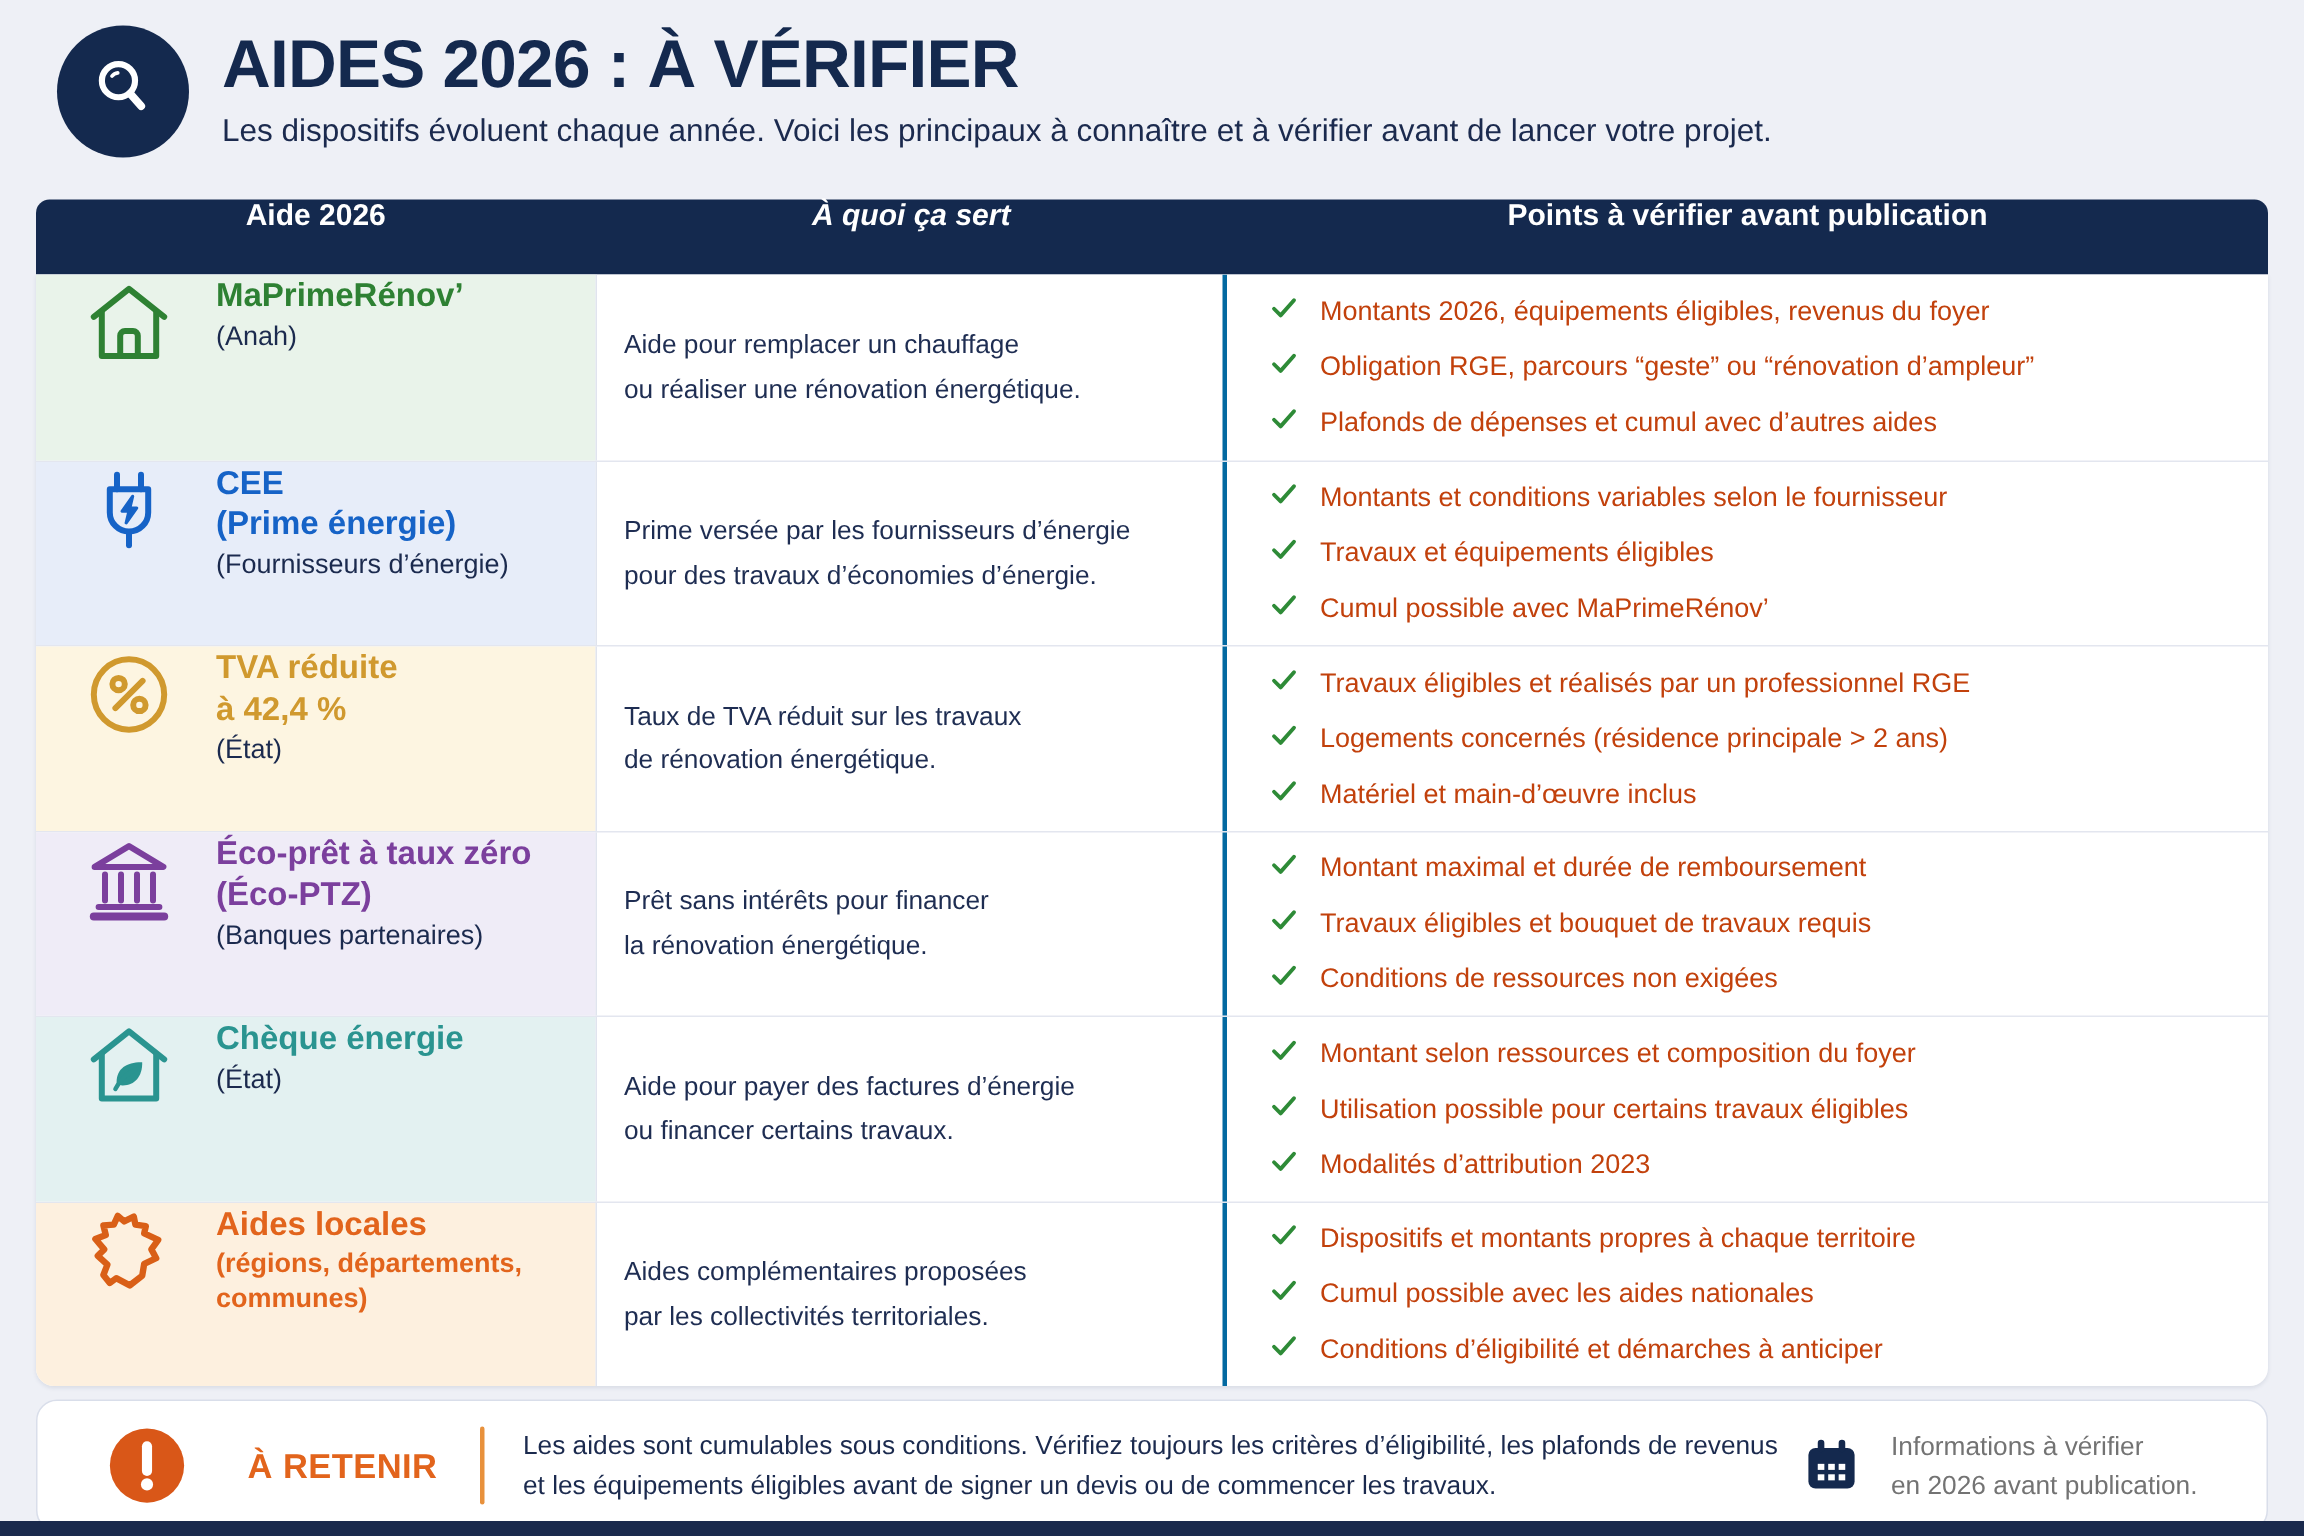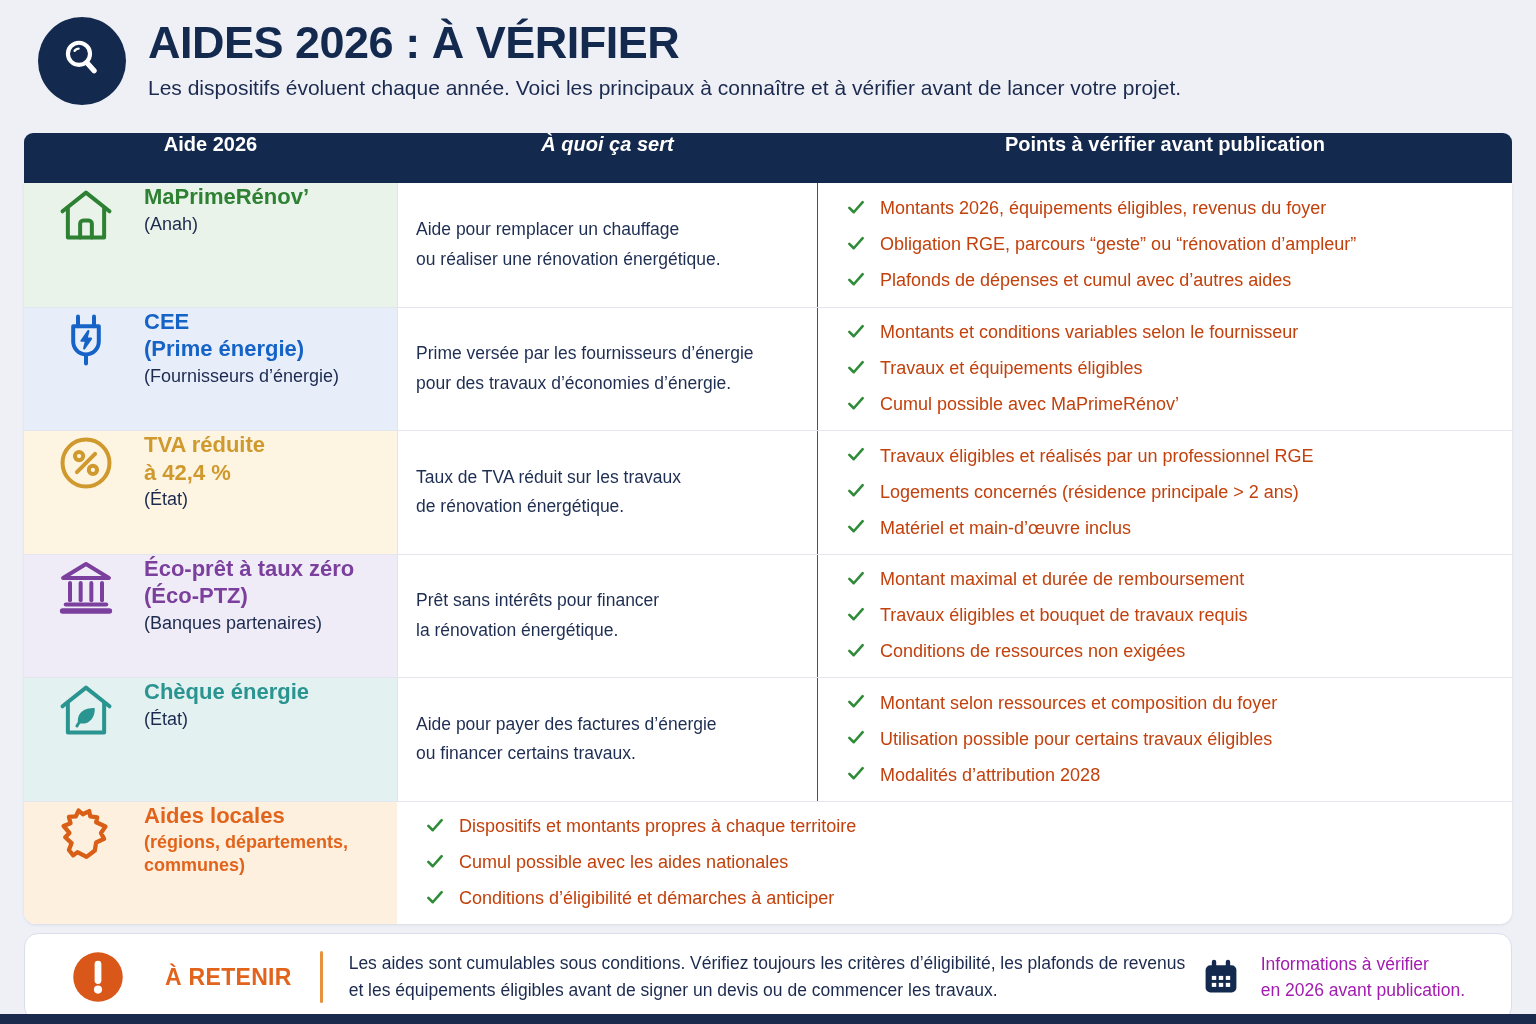--- a/index.html
+++ b/index.html
@@ -46,21 +46,21 @@
     padding-left:30px; gap:26px; flex-shrink:0;
     background:var(--bg);
   }
   .aid-icon { width:64px; height:64px; flex-shrink:0; }
   .aid-name { font-size:22px; font-weight:700; color:var(--accent); line-height:1.25; }
   .aid-sub  { font-size:18px; color:#1b2a4e; line-height:1.3; margin-top:2px; }
   .r-orange .aid-sub { color:var(--accent); font-weight:700; }
 
   .cell-purpose {
     width:421px; flex-shrink:0; display:flex; align-items:center;
-    border-left:1px solid #e0e4ee; border-right:1px solid #0369a1;
+    border-left:1px solid #e0e4ee; border-right:3px solid #0369a1;
     padding:0 8px 0 18px;
   }
   .purpose { font-size:17.5px; line-height:1.68; color:#1e2d52; }
 
   .cell-checks {
     flex:1; display:flex; flex-direction:column; justify-content:center;
     gap:12px; padding-left:28px; padding-right:10px;
   }
   .check-item { display:flex; align-items:center; gap:14px; }
   .check-item svg { flex-shrink:0; }
@@ -87,21 +87,21 @@
     font-size:23px; font-weight:800; color:#e2641c; margin-left:40px;
     letter-spacing:0.3px; white-space:nowrap;
   }
   .footer-divider {
     width:3px; height:52px; background:#e8913c; border-radius:2px;
     margin:0 26px 0 28px; flex-shrink:0;
   }
   .footer-text { font-size:17.5px; line-height:1.55; color:#1b2a4e; }
   .footer-right { display:flex; align-items:center; margin-left:auto; margin-right:46px; gap:18px; }
   .cal-icon { width:44px; height:44px; flex-shrink:0; }
-  .footer-note { font-size:17.5px; line-height:1.5; color:#a21caf; }
+  .footer-note { font-size:17.5px; line-height:1.5; color:#737373; }
 
   .bottom-bar {
     position:absolute; left:0; bottom:0; width:100%; height:10px; background:#1a2a4d;
   }
 </style>
 </head>
 <body>
 
 <header class="hero">
   <div class="hero-badge">
@@ -324,37 +324,41 @@
         <div class="check-item">
           <span><svg width="20" height="20" viewBox="0 0 24 24" fill="none">
                 <path d="M4 13 L9.3 18.3 L20 6.2" stroke="#2e8b37" stroke-width="3.1" stroke-linecap="round" stroke-linejoin="round"></path>
               </svg></span>
           <span class="check-text">Utilisation possible pour certains travaux éligibles</span>
         </div>
         <div class="check-item">
           <span><svg width="20" height="20" viewBox="0 0 24 24" fill="none">
                 <path d="M4 13 L9.3 18.3 L20 6.2" stroke="#2e8b37" stroke-width="3.1" stroke-linecap="round" stroke-linejoin="round"></path>
               </svg></span>
-          <span class="check-text">Modalités d’attribution 2028</span>
+          <span class="check-text">Modalités d’attribution 2023</span>
         </div>
       </div>
     </div>
 
     <div class="row r-orange">
       <div class="cell-aid">
         <span class="aid-icon">
           <svg viewBox="0 0 24 24" width="64" height="64" fill="none" stroke="#d95f17" stroke-width="1.6" stroke-linecap="round" stroke-linejoin="round">
             <path d="M9.2 3.2 L10.8 4.6 L13.2 3.4 L13.6 5.4 L16.2 5.8 L15.8 7.6 L19.3 9.2 L17.6 11.6 L18.8 13.8 L15.8 15.2 L15.3 18.2 L12.2 20.6 L8.8 18.8 L7.2 20 L5.6 18 L6.6 15.4 L4.2 13.2 L5.8 11.6 L3.6 9 L6.2 8 L5.6 5.6 L8.2 5.4 Z"></path>
           </svg>
         </span>
         <div>
           <div class="aid-name"><span>Aides locales</span></div>
           <div class="aid-sub preline">(régions, départements,
 communes)</div>
         </div>
+      </div>
+      <div class="cell-purpose">
+        <p class="purpose preline">Aides complémentaires proposées
+par les collectivités territoriales.</p>
       </div>
       <div class="cell-checks">
         <div class="check-item">
           <span><svg width="20" height="20" viewBox="0 0 24 24" fill="none">
                 <path d="M4 13 L9.3 18.3 L20 6.2" stroke="#2e8b37" stroke-width="3.1" stroke-linecap="round" stroke-linejoin="round"></path>
               </svg></span>
           <span class="check-text">Dispositifs et montants propres à chaque territoire</span>
         </div>
         <div class="check-item">
           <span><svg width="20" height="20" viewBox="0 0 24 24" fill="none">

